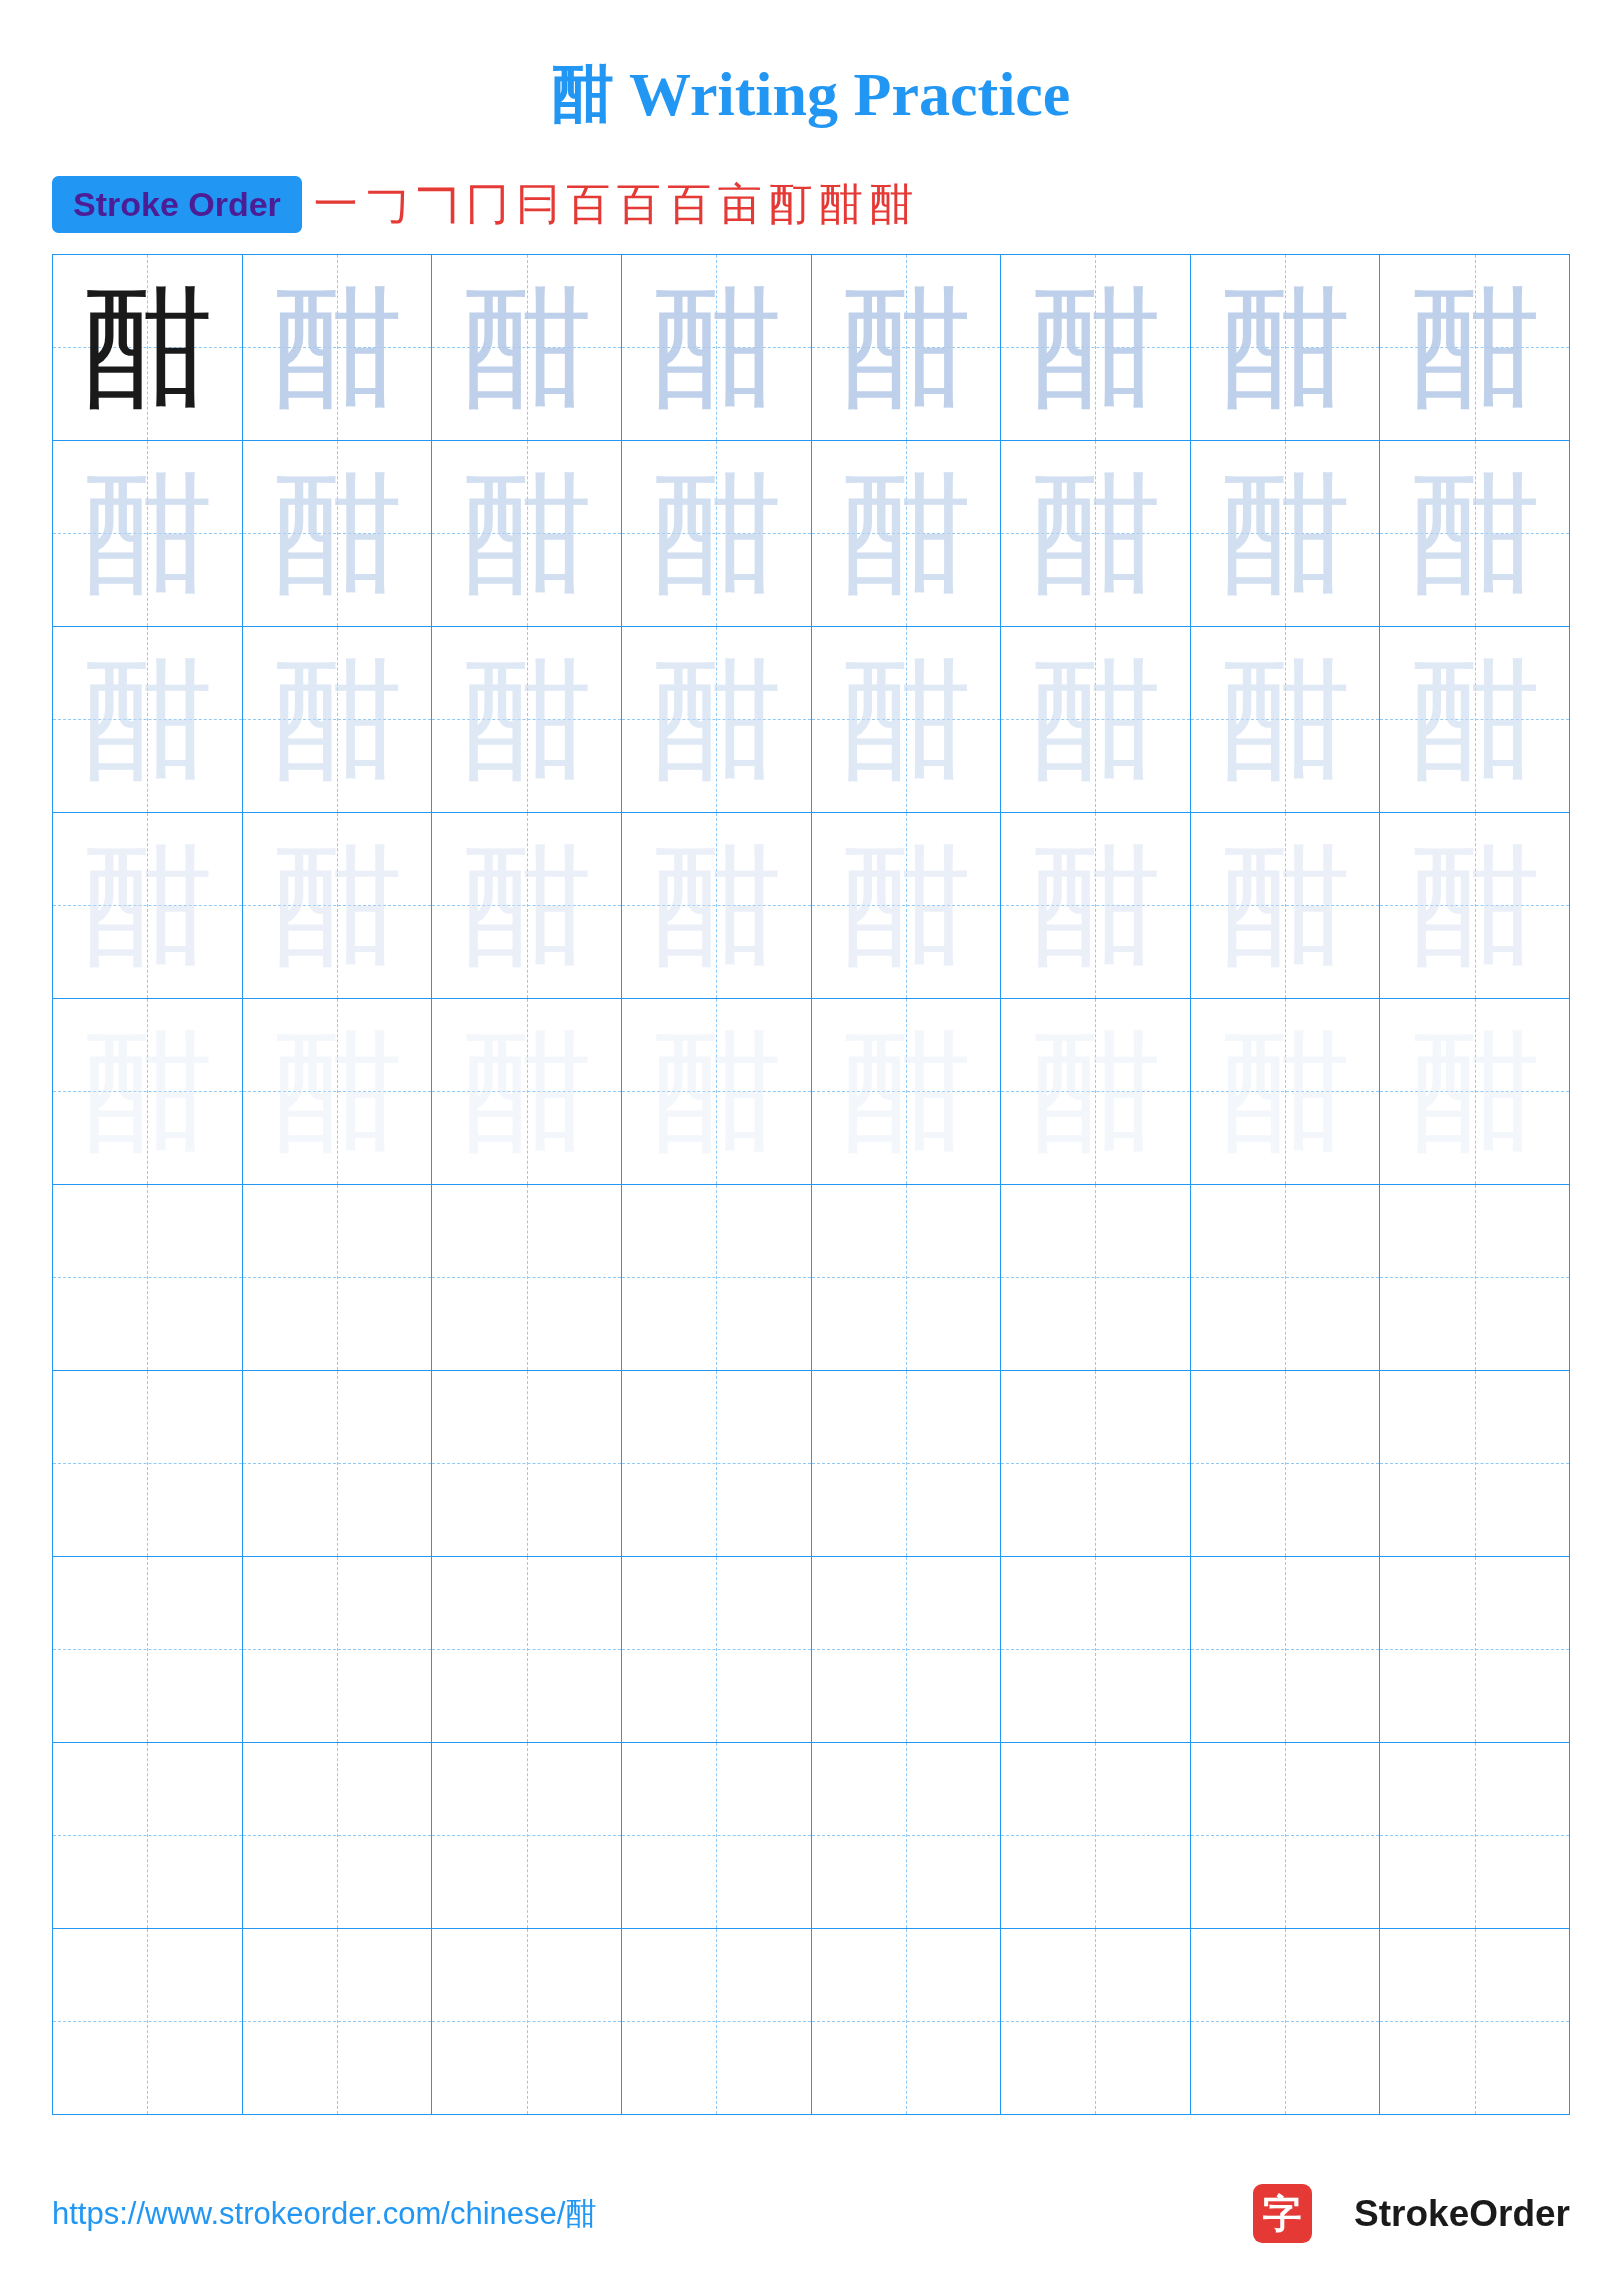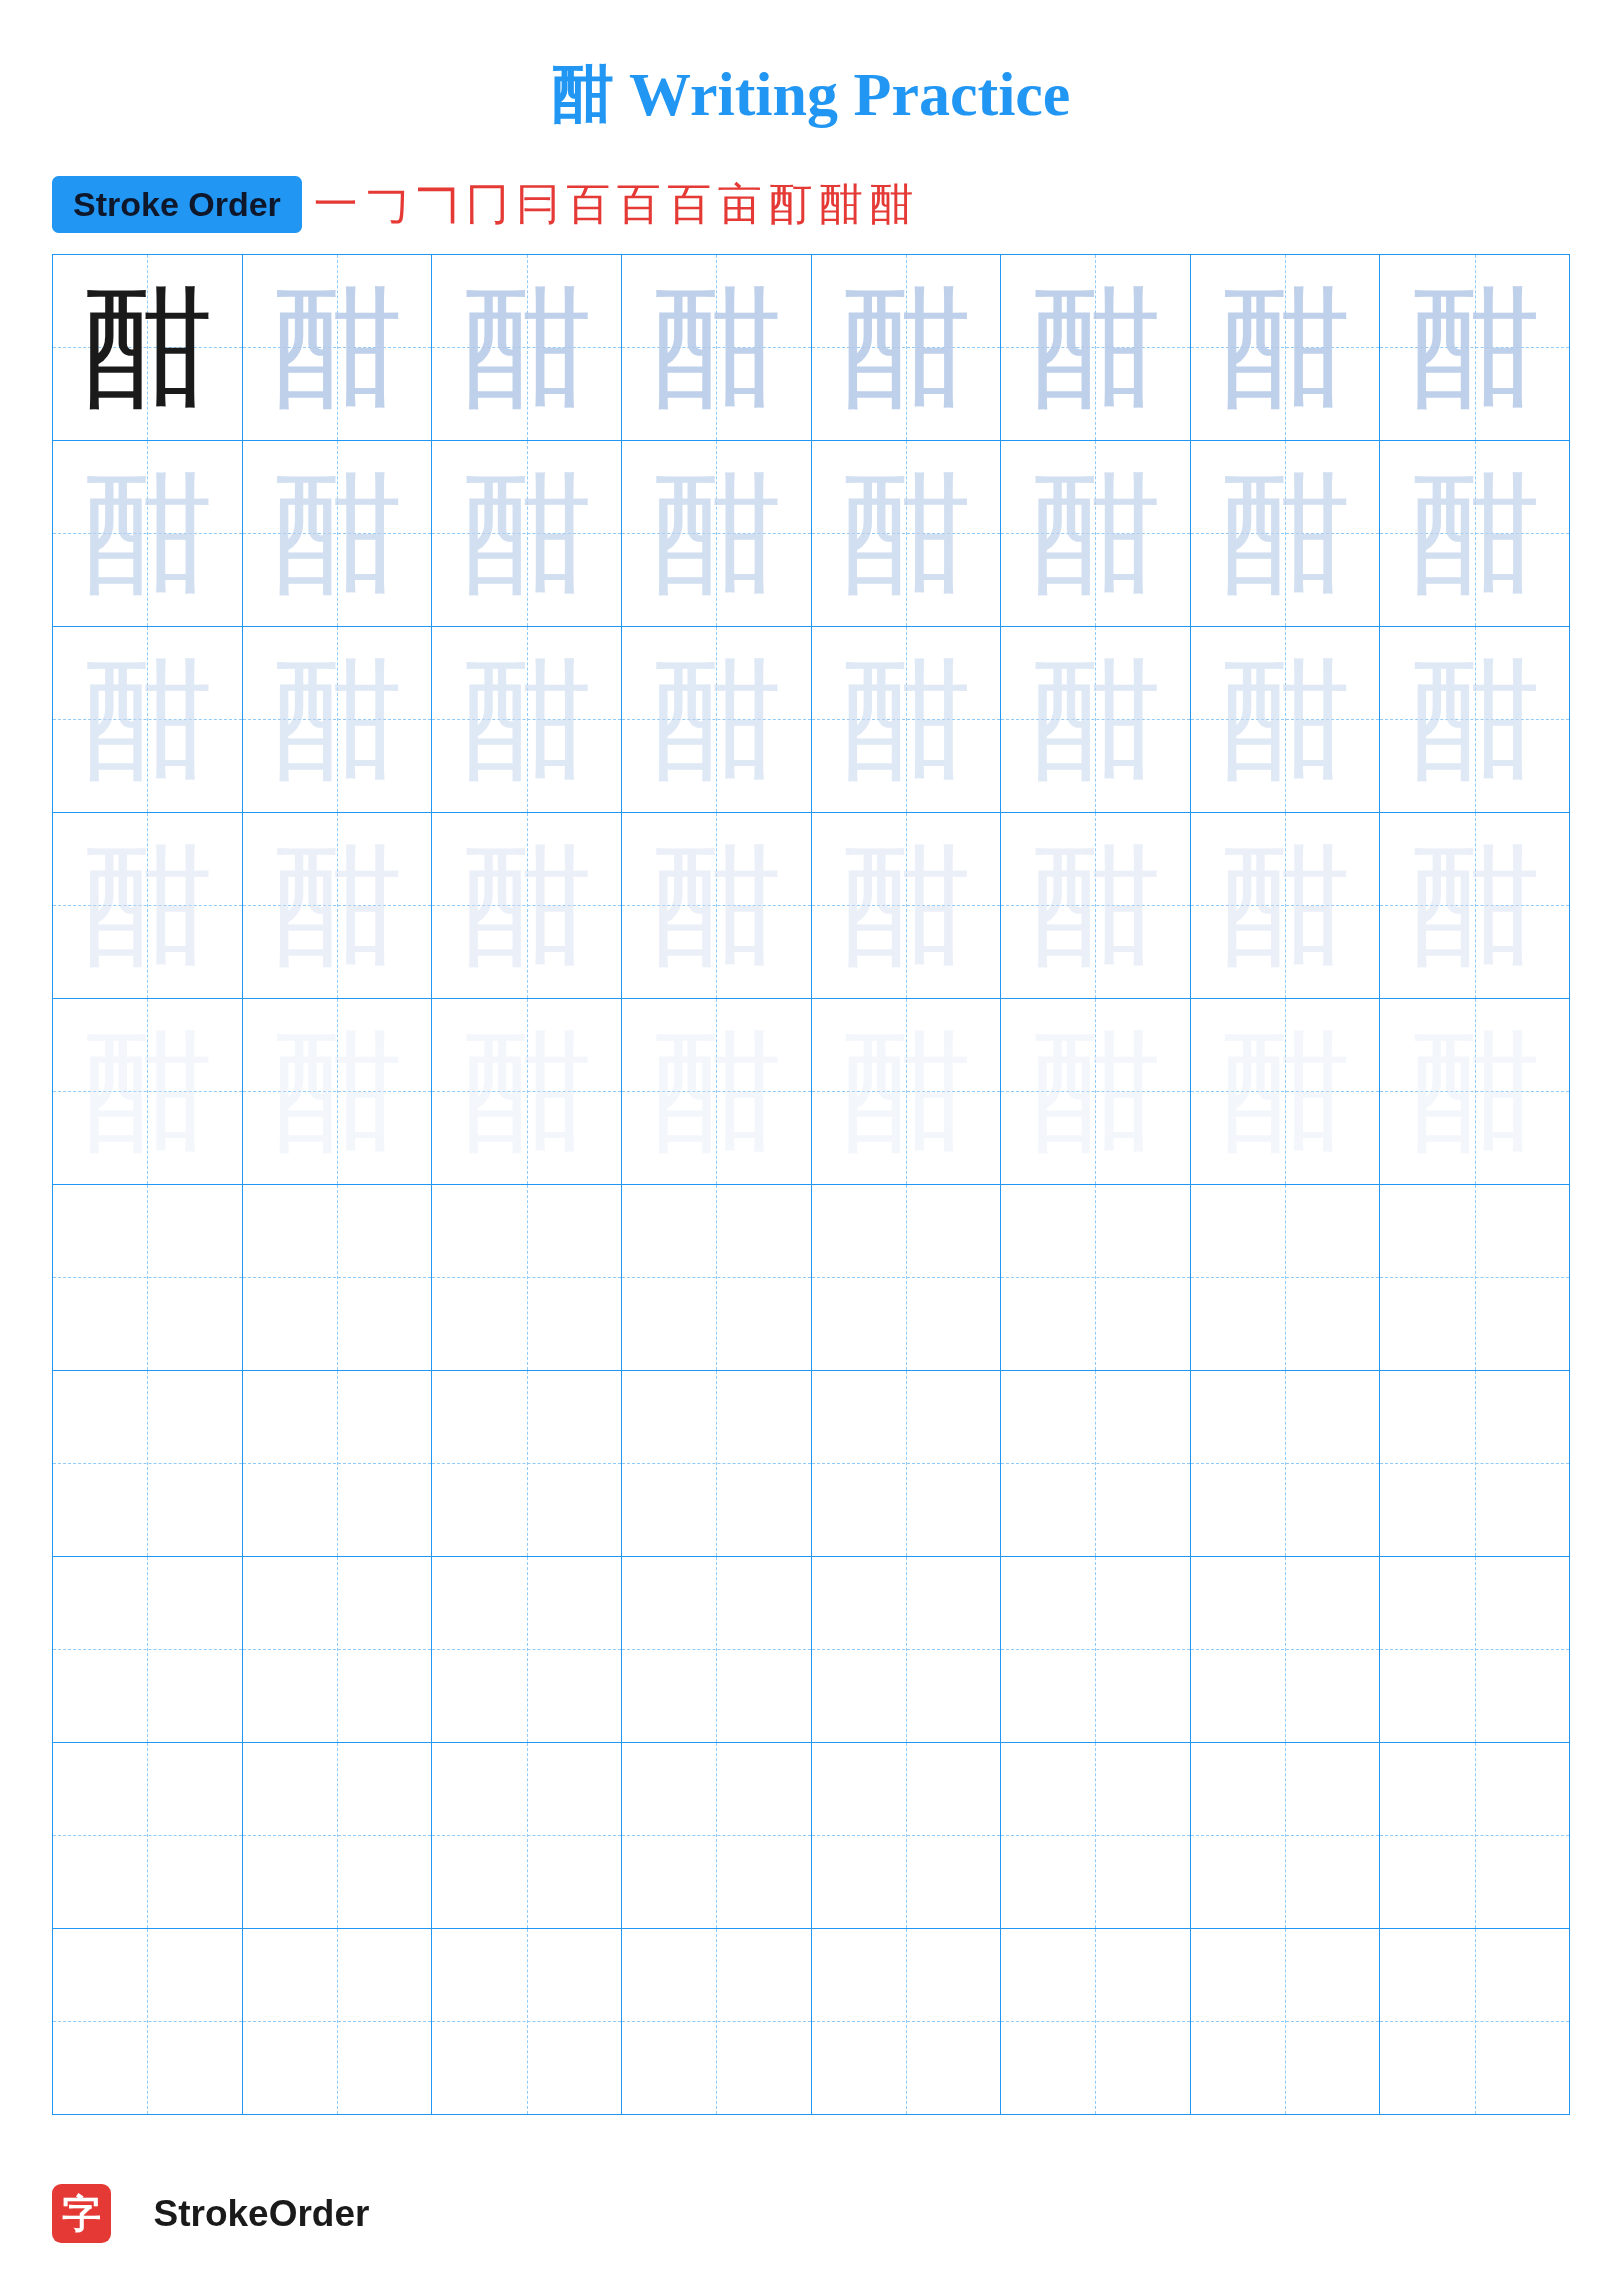--- a/index.html
+++ b/index.html
@@ -25,21 +25,21 @@
     .stroke-order-row {
       display: flex;
       align-items: center;
       padding: 0 52px;
       margin-bottom: 19.6px;
       gap: 11.8px;
     }
 
     .stroke-order-badge {
       background: #2196F3;
-      color: #0f172a;
+      color: #4c1d95;
       font-size: 34px;
       font-weight: bold;
       padding: 9.2px 21px;
       border-radius: 6.5px;
       white-space: nowrap;
       font-family: sans-serif;
     }
 
     .stroke-order-chars {
       display: flex;
@@ -550,18 +550,19 @@
           </td>
       <td>
             <div class="cell-inner empty-cell"></div>
           </td>
     </tr>
   </tbody>
     </table>
 </div>
 
 <div class="footer">
+  <span class="footer-url">https://www.strokeorder.com/chinese/酣</span>
   <div class="footer-brand">
     <div class="footer-brand-icon">字</div>
     <span class="footer-brand-text">StrokeOrder</span>
   </div>
 </div>
 
 
 </body></html>

